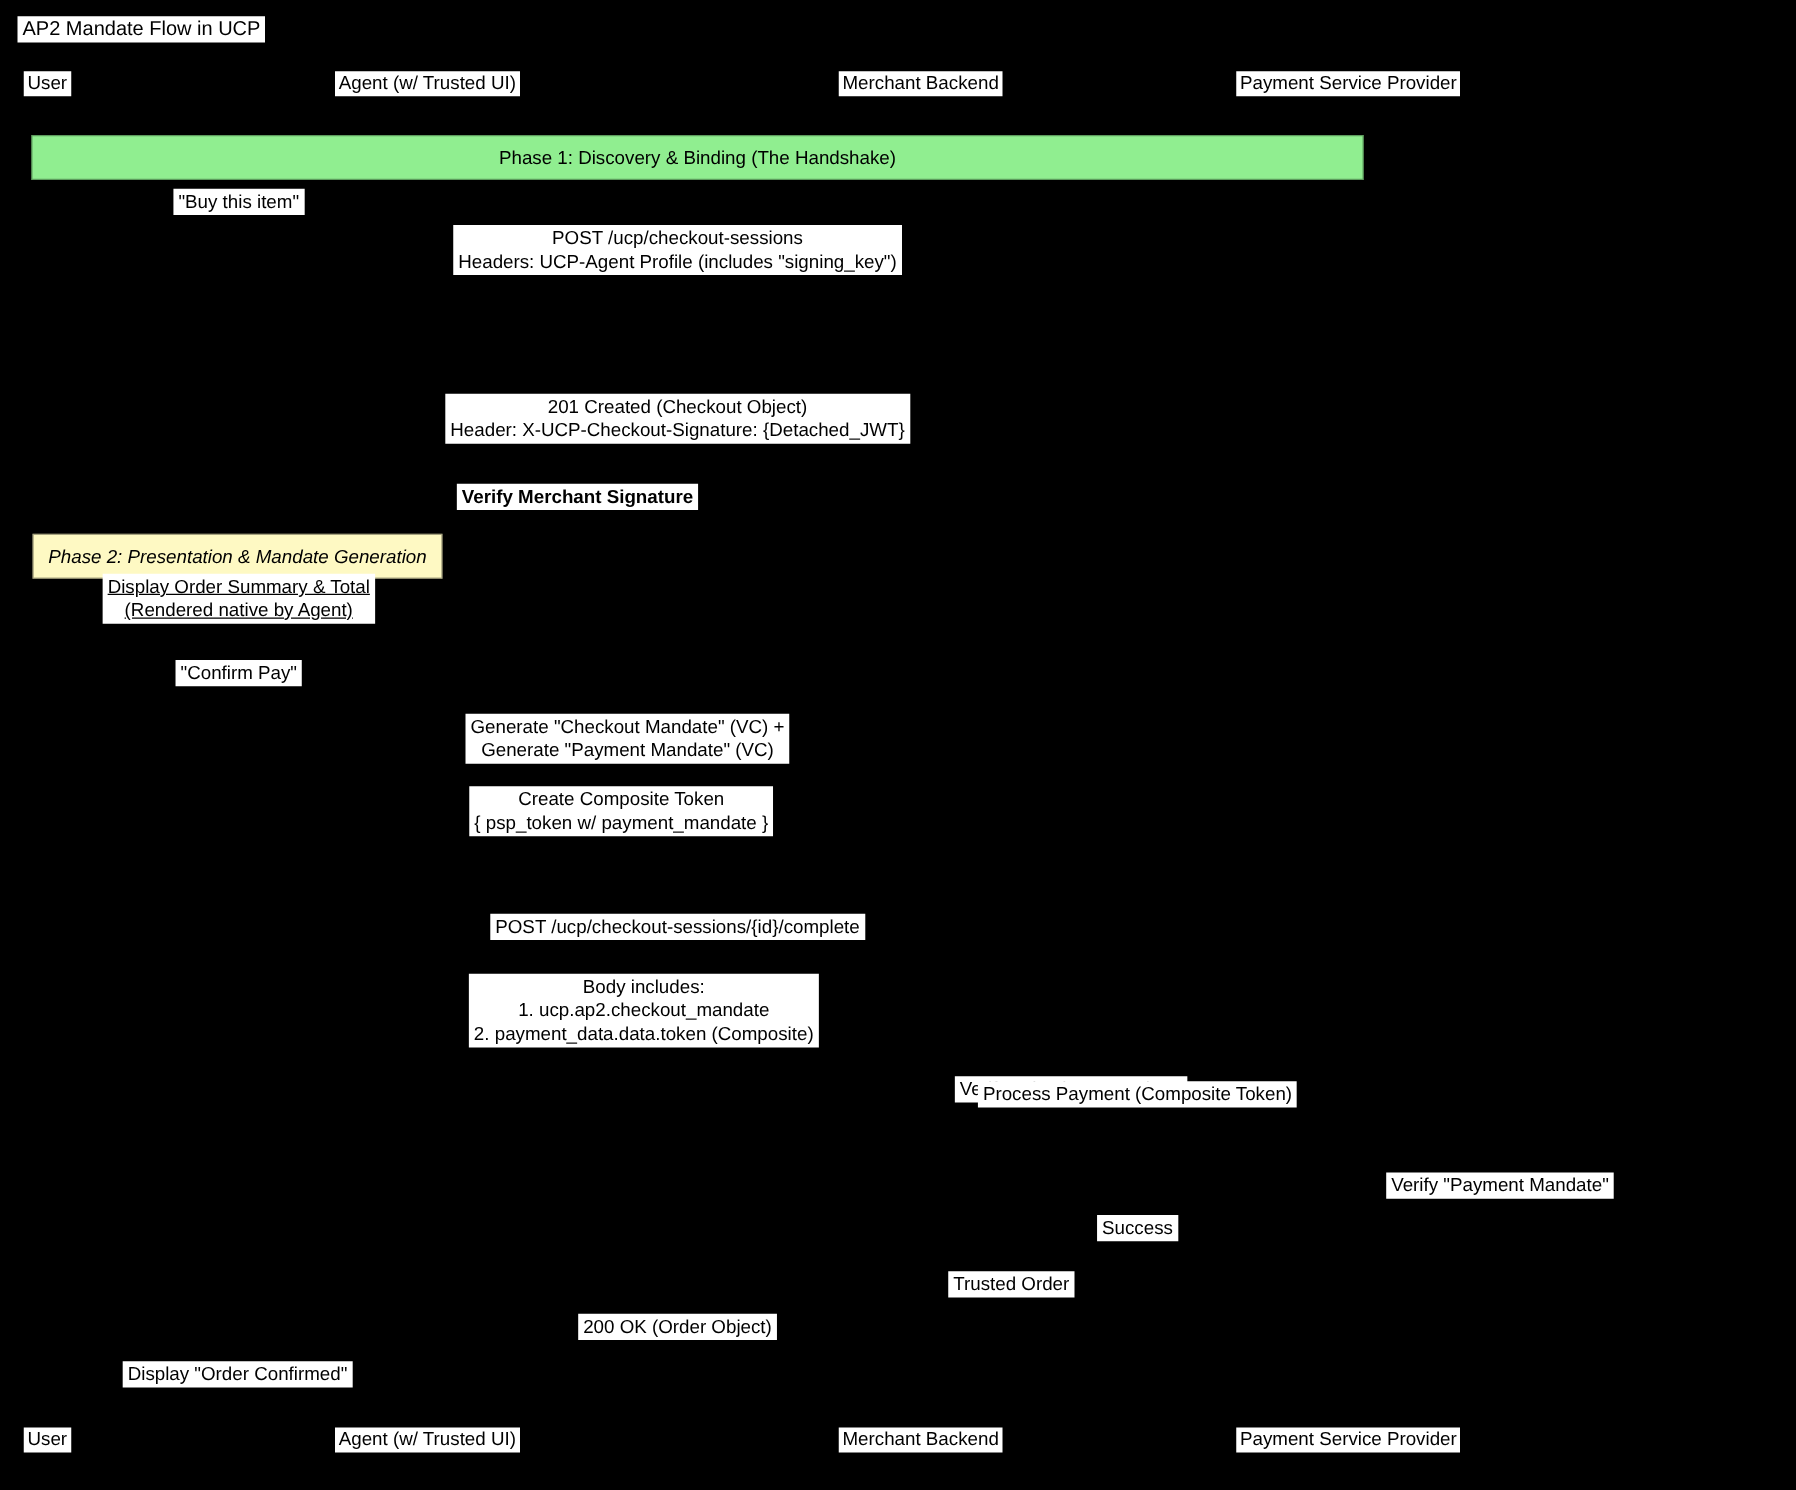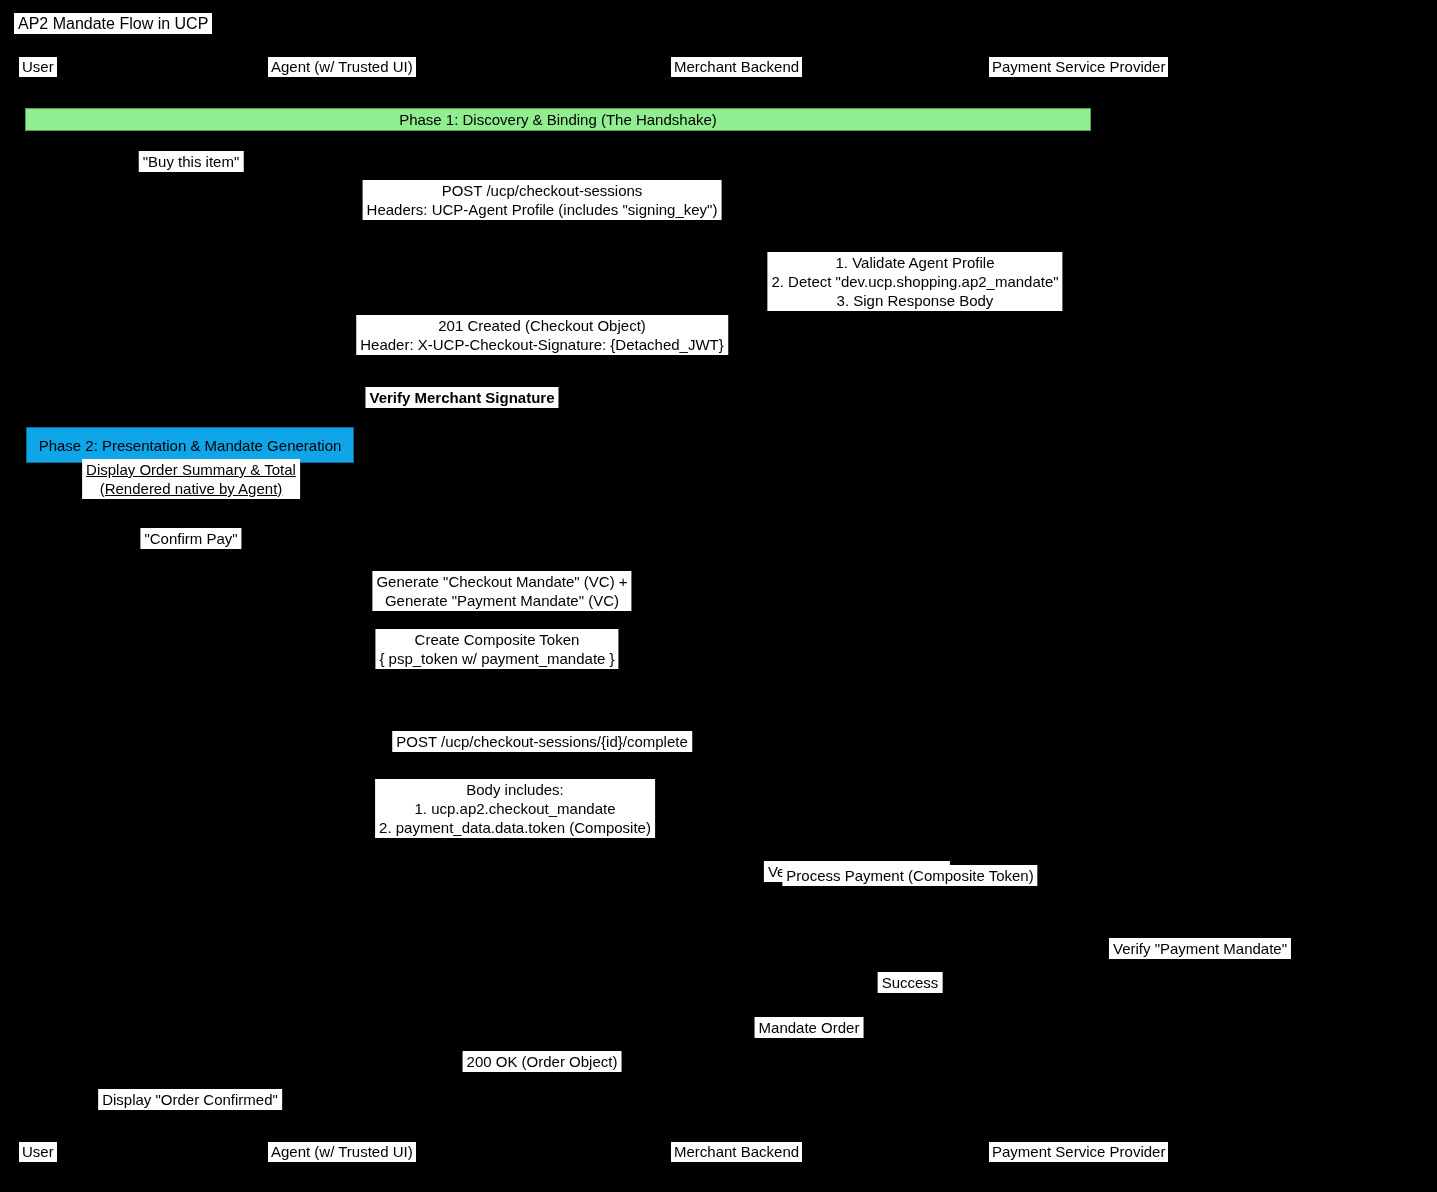--- a/index.html
+++ b/index.html
@@ -29,56 +29,53 @@
 
 <div class="canvas">
 
   <div class="label title" style="left:14px; top:13px;">AP2 Mandate Flow in UCP</div>
 
   <div class="participant" style="left:19px; top:57px;">User</div>
   <div class="participant" style="left:268px; top:57px;">Agent (w/ Trusted UI)</div>
   <div class="participant" style="left:671px; top:57px;">Merchant Backend</div>
   <div class="participant" style="left:989px; top:57px;">Payment Service Provider</div>
 
-  <div class="banner" style="left: 25px; top: 108px; width: 1066px; height: 23px; background: rgb(144, 238, 144);">
+  <div class="banner" style="left: 25px; top: 108px; width: 1066px; height: 36px; background: rgb(144, 238, 144);">
     <span>Phase 1: Discovery &amp; Binding (The Handshake)</span>
   </div>
 
   <div class="label c" style="left:191px; top:151px;">"Buy this item"</div>
   <div class="label c" style="left:542px; top:180px;">POST /ucp/checkout-sessions
 Headers: UCP-Agent Profile (includes "signing_key")</div>
-  <div class="label c" style="left:915px; top:252px;">1. Validate Agent Profile
-2. Detect "dev.ucp.shopping.ap2_mandate"
-3. Sign Response Body</div>
   <div class="label c" style="left:542px; top:315px;">201 Created (Checkout Object)
 Header: X-UCP-Checkout-Signature: {Detached_JWT}</div>
   <div class="label c" style="left:462px; top:387px;font-weight:bold;">Verify Merchant Signature</div>
 
-  <div class="banner" style="left: 26px; top: 427px; width: 328px; height: 36px; background: #0ea5e9;">
+  <div class="banner" style="left: 26px; top: 427px; width: 328px; height: 36px; background: #fef9c3; font-style: italic;">
     <span>Phase 2: Presentation &amp; Mandate Generation</span>
   </div>
 
   <div class="label c" style="left:191px; top:459px;text-decoration:underline;">Display Order Summary &amp; Total
 (Rendered native by Agent)</div>
   <div class="label c" style="left:191px; top:528px;">"Confirm Pay"</div>
   <div class="label c" style="left:502px; top:571px;">Generate "Checkout Mandate" (VC) +
 Generate "Payment Mandate" (VC)</div>
   <div class="label c" style="left:497px; top:629px;">Create Composite Token
 { psp_token w/ payment_mandate }</div>
 
 
   <div class="label c" style="left:542px; top:731px;">POST /ucp/checkout-sessions/{id}/complete</div>
   <div class="label c" style="left:515px; top:779px;">Body includes:
 1. ucp.ap2.checkout_mandate
 2. payment_data.data.token (Composite)</div>
   <div class="label c" style="left:857px; top:861px;">Verify "Checkout Mandate"</div>
   <div class="label c" style="left:910px; top:865px;">Process Payment (Composite Token)</div>
   <div class="label c" style="left:1200px; top:938px;">Verify "Payment Mandate"</div>
   <div class="label c" style="left:910px; top:972px;">Success</div>
-  <div class="label c" style="left:809px; top:1017px;">Mandate Order</div>
+  <div class="label c" style="left:809px; top:1017px;">Trusted Order</div>
   <div class="label c" style="left:542px; top:1051px;">200 OK (Order Object)</div>
   <div class="label c" style="left:190px; top:1089px;">Display "Order Confirmed"</div>
 
   <div class="participant" style="left:19px; top:1142px;">User</div>
   <div class="participant" style="left:268px; top:1142px;">Agent (w/ Trusted UI)</div>
   <div class="participant" style="left:671px; top:1142px;">Merchant Backend</div>
   <div class="participant" style="left:989px; top:1142px;">Payment Service Provider</div>
 
 </div>
 

